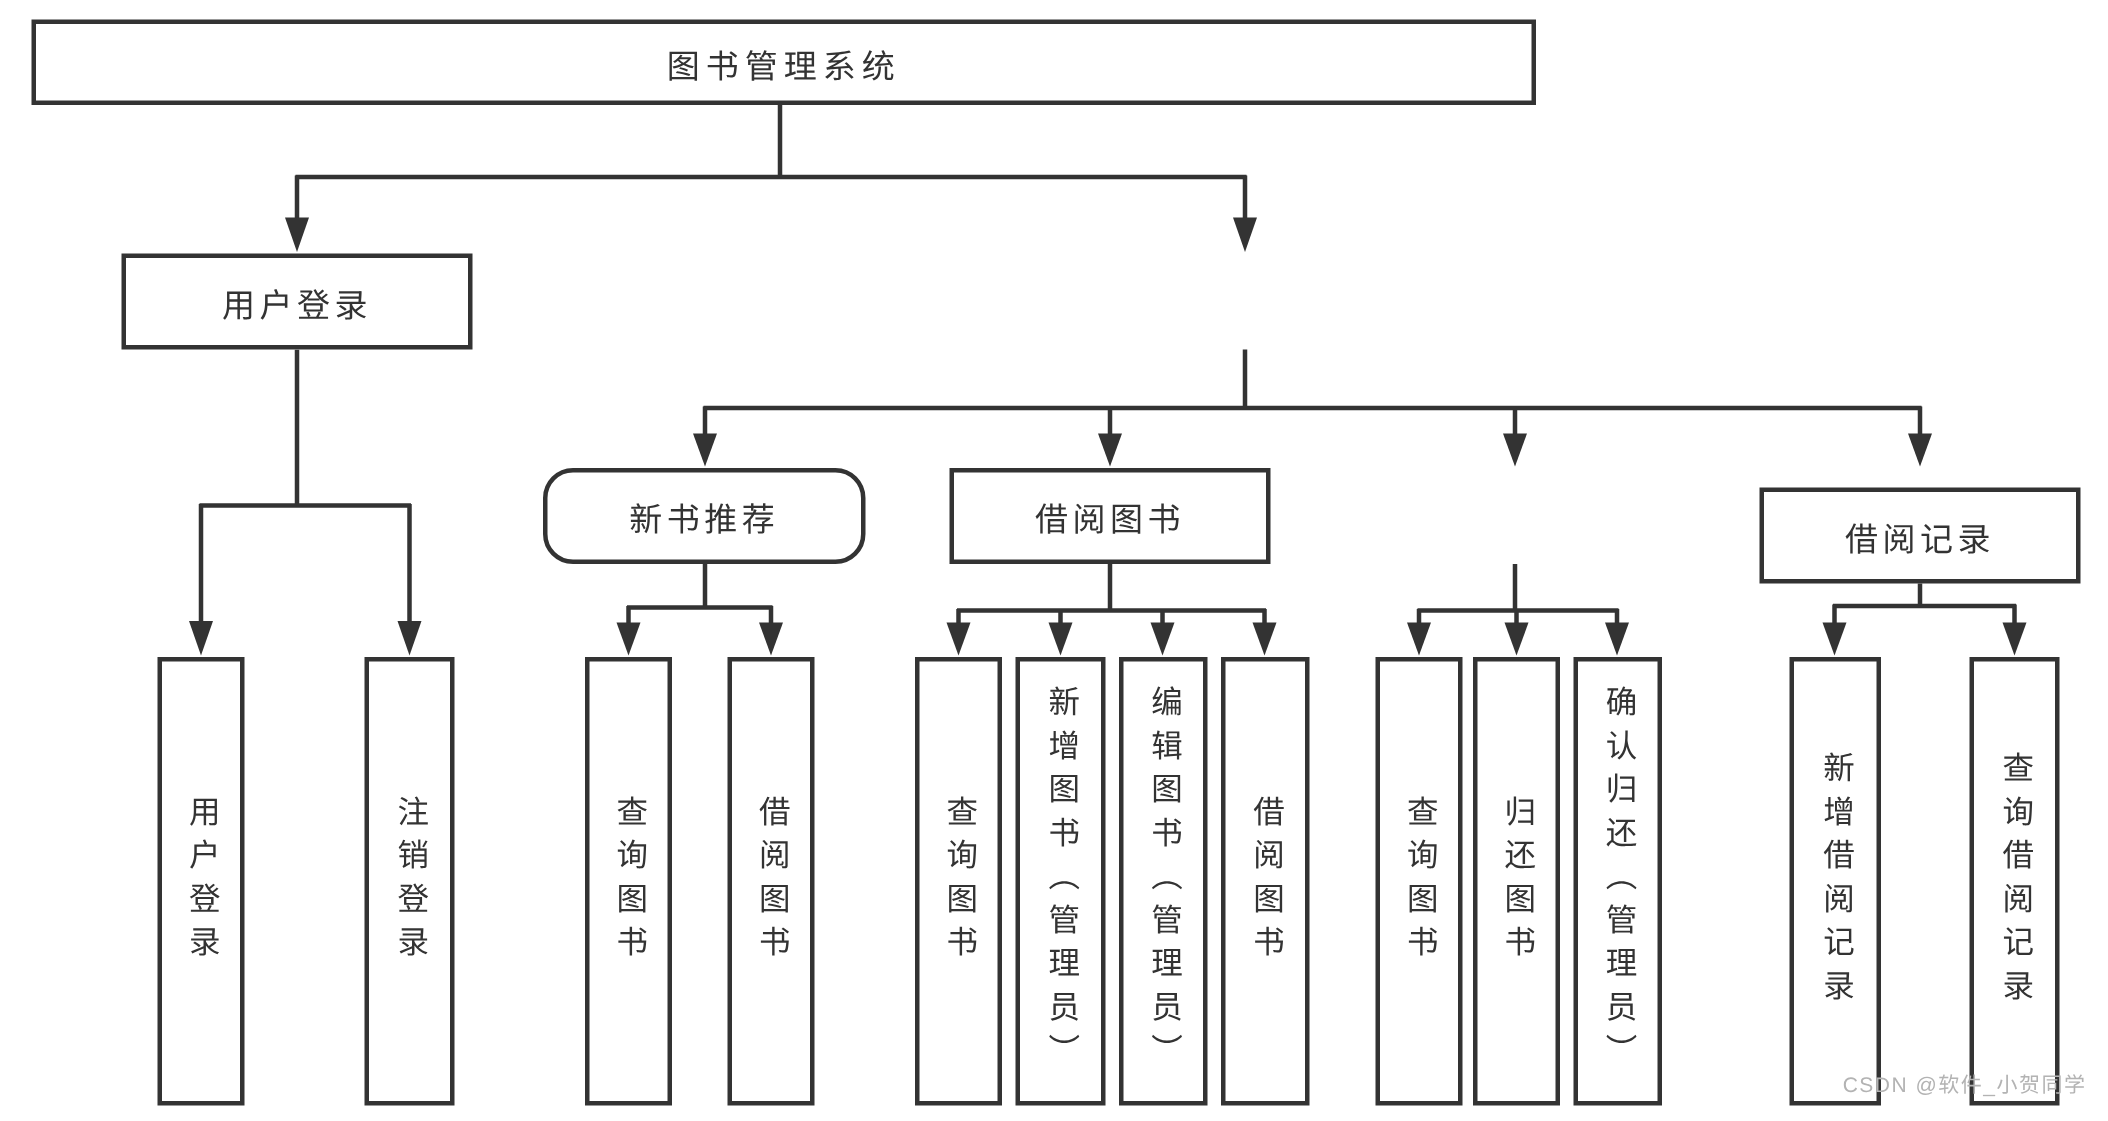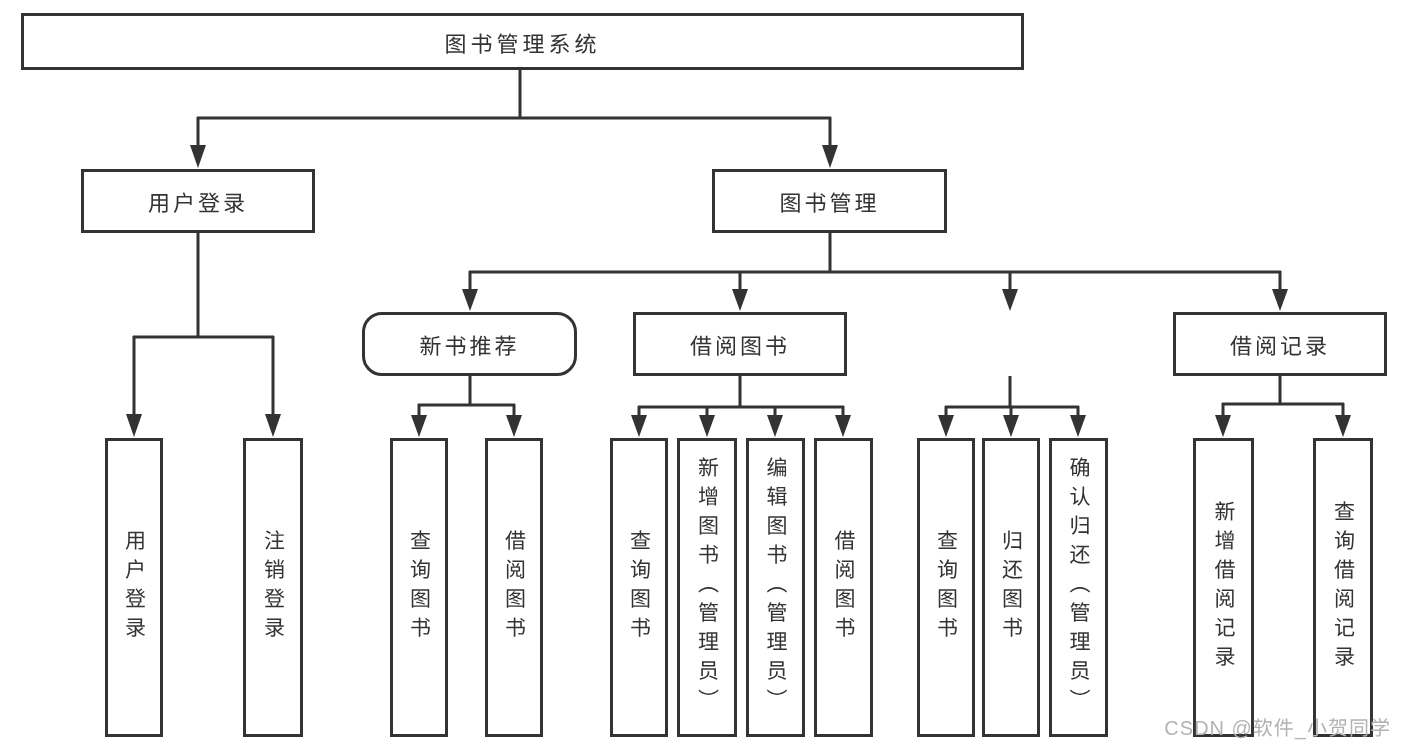--- a/index.html
+++ b/index.html
@@ -49,21 +49,21 @@
     letter-spacing: 8px;
     line-height: 1;
   }
   .leaf span {
     display: block;
   }
   .watermark {
     position: absolute;
     right: 14px;
     top: 712px;
-    font-size: 20px;
+    font-size: 14px;
     color: #b3b3b3;
     letter-spacing: 1px;
     white-space: nowrap;
     z-index: 5;
   }
 </style>
 </head>
 <body>
 
 <div class="canvas">
@@ -104,25 +104,24 @@
       <polygon points="1003,415 1019,415 1011,437"></polygon>
       <polygon points="1070,415 1086,415 1078,437"></polygon>
       <polygon points="1215,415 1231,415 1223,437"></polygon>
       <polygon points="1335,415 1351,415 1343,437"></polygon>
     </g>
   </svg>
 
   <div class="node root-node" style="left:21px; top:13px; width:1003px; height:57px;">图书管理系统</div>
 
   <div class="node hnode" style="left:81px; top:169px; width:234px; height:64px;">用户登录</div>
-  <div class="node hnode" style="left:712px; top:169px; width:235px; height:64px;">图书管理</div>
 
   <div class="node hnode" style="left:362px; top:312px; width:215px; height:64px;border-radius:20px;">新书推荐</div>
   <div class="node hnode" style="left:633px; top:312px; width:214px; height:64px;">借阅图书</div>
-  <div class="node hnode" style="left:1173px; top:312px; width:214px; height:64px;">借阅记录</div>
+  <div class="node hnode" style="left:1173px; top:325px; width:214px; height:64px;">借阅记录</div>
 
   <div class="node leaf" style="left:105px; top:438px; width:58px; height:299px;">
     <span>用户登录</span>
   </div>
   <div class="node leaf" style="left:243px; top:438px; width:60px; height:299px;">
     <span>注销登录</span>
   </div>
 
   <div class="node leaf" style="left:390px; top:438px; width:58px; height:299px;">
     <span>查询图书</span>

